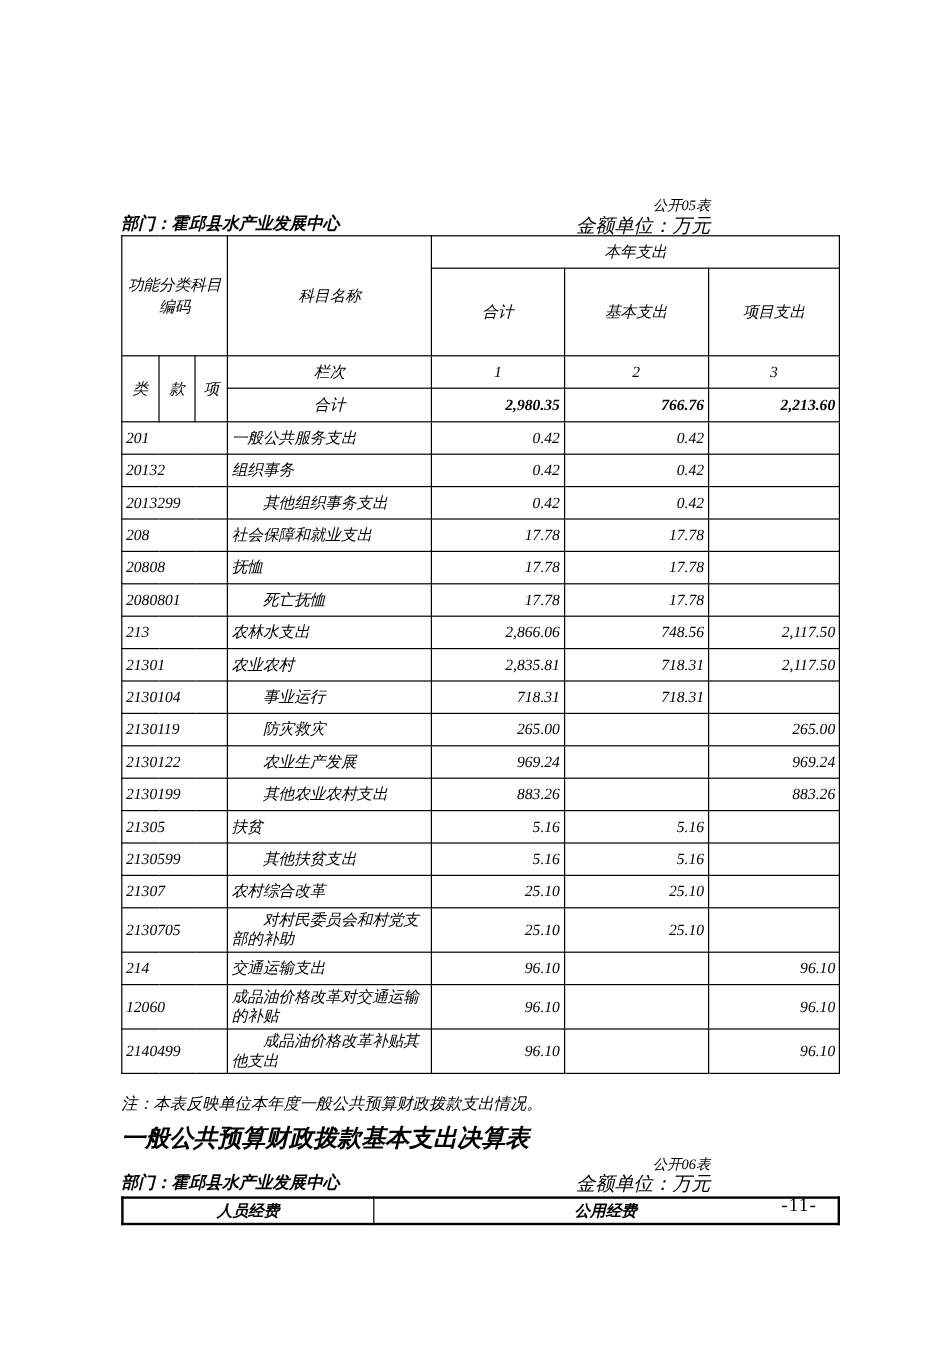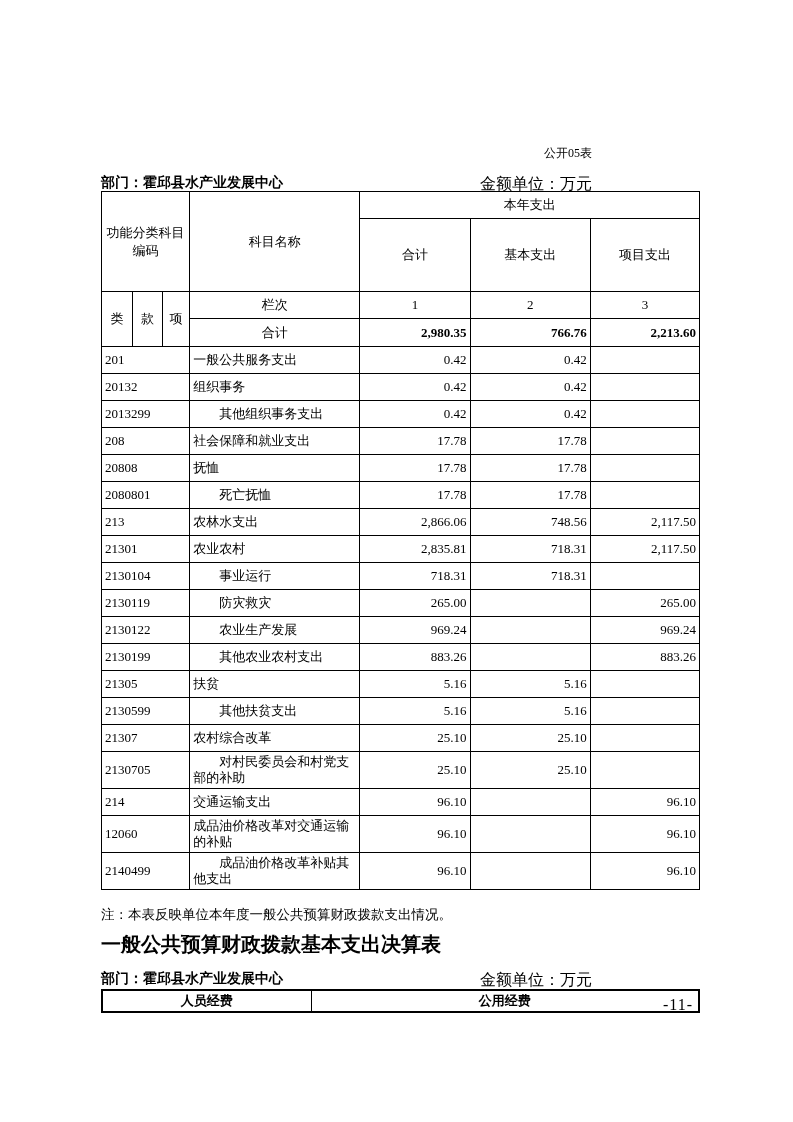--- a/index.html
+++ b/index.html
@@ -6,33 +6,34 @@
   body {
     width:793px; height:1122px;
     background:#ffffff;
     color:#000;
     font-family:"Liberation Serif", serif;
     position:relative;
     overflow:hidden;
   }
   .content {
     position:absolute;
-    left:101px; top:146px;
+    left:101px; top:164px;
     width:491px;
+    font-style:italic;
   }
   .form-label {
     text-align:right;
     font-size:12px;
     line-height:14px;
   }
   .meta-row {
     display:flex;
     justify-content:space-between;
     align-items:flex-end;
-    margin-top:14px;
+    margin-top:1px;
   }
   .dept {
     font-weight:bold;
     font-size:14px;
     line-height:17px;
   }
   .unit {
     font-size:16px;
     line-height:15px;
     text-align:right;
@@ -78,21 +79,21 @@
   #t2 td {
     border:1px solid #000;
     font-size:13px;
     font-weight:bold;
     text-align:center;
     height:20px;
     padding:0;
   }
   .page-number {
     position:absolute;
-    right:100px;
+    right:112px;
     top:996px;
     font-size:16px;
     letter-spacing:1px;
   }
 </style>
 </head>
 <body>
 
 <div class="content">
 
@@ -274,20 +275,21 @@
           <td class="num"></td>
           <td class="num">96.10</td>
         </tr>
       </tbody>
   </table>
 
   <div class="note">注：本表反映单位本年度一般公共预算财政拨款支出情况。</div>
 
   <div class="title2">一般公共预算财政拨款基本支出决算表</div>
 
+  <div class="form-label">公开06表</div>
 
   <div class="meta-row">
     <span class="dept">部门：霍邱县水产业发展中心</span>
     <span class="unit">金额单位：万元</span>
   </div>
 
   <table id="t2" style="margin-top:2px;">
     <colgroup>
         <col style="width:209px">
         <col style="width:388px">

